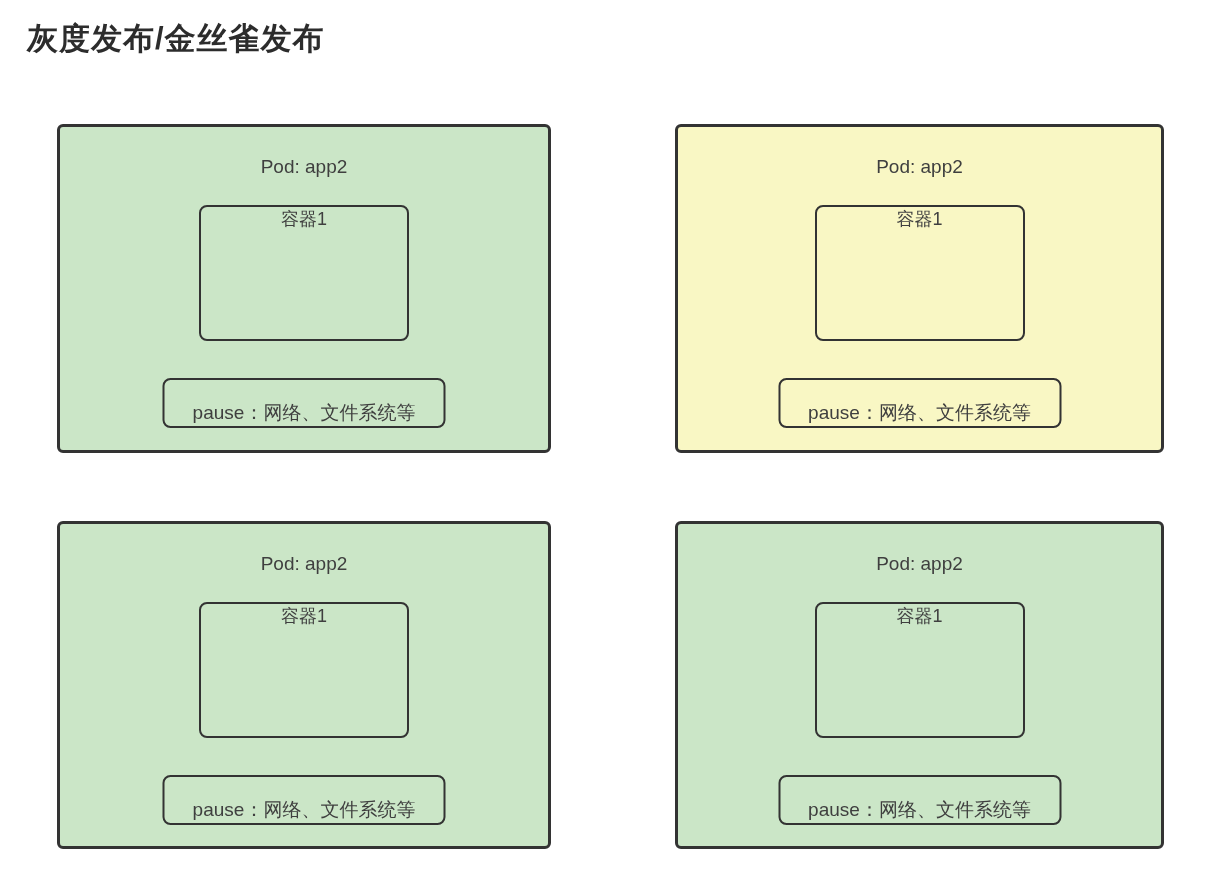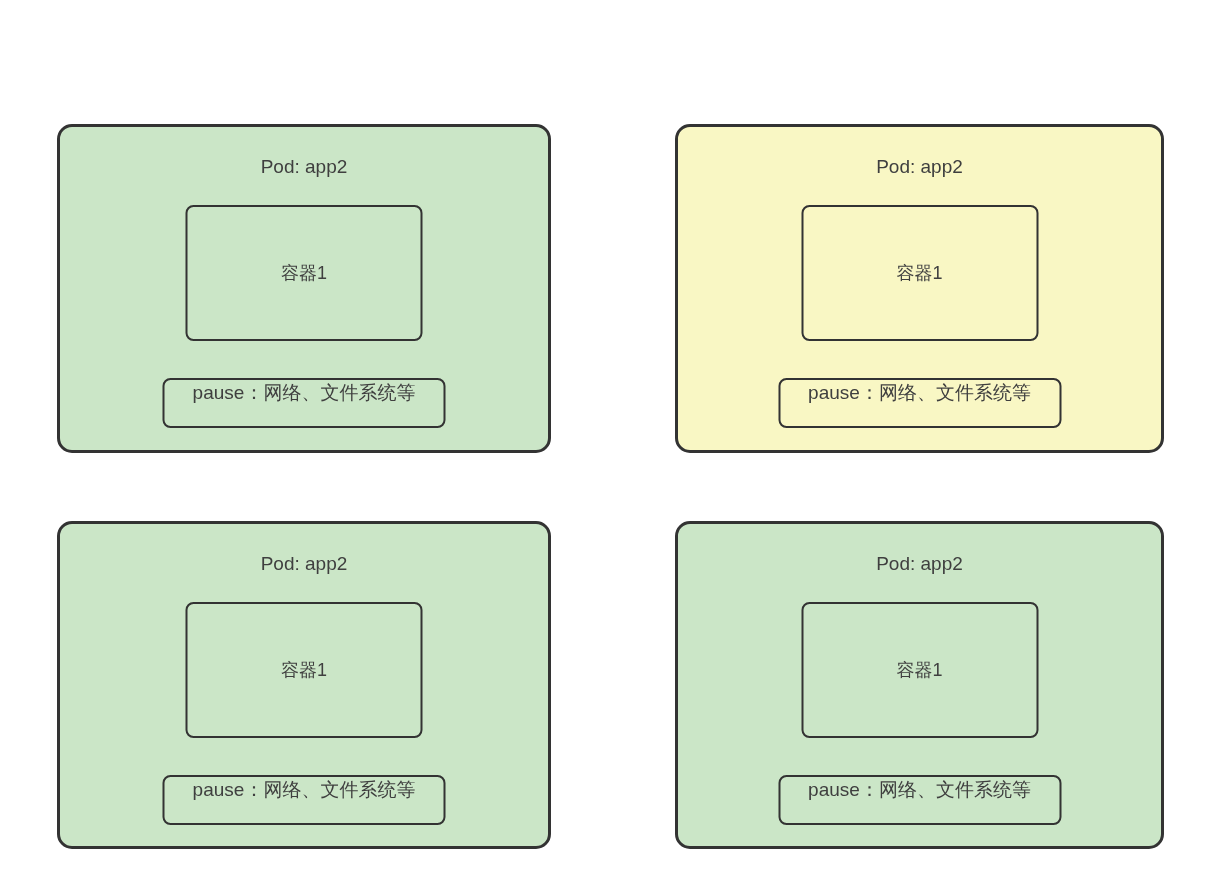--- a/index.html
+++ b/index.html
@@ -24,59 +24,60 @@
     letter-spacing: 1px;
   }
   .page-subtitle {
     position: absolute; left: 27px; top: 72px;
     font-size: 17px; color: #3c3c3c;
   }
 
   .pod {
     position: absolute;
     border: 3px solid var(--border);
-    border-radius: 15px;
+    border-radius: 6px;
   }
   .variant-green { background: var(--green); }
   .variant-yellow { background: var(--yellow); }
 
   .pod-1 { left: 57px;  top: 124px; width: 494px; height: 329px; }
   .pod-2 { left: 675px; top: 124px; width: 489px; height: 329px; }
   .pod-3 { left: 57px;  top: 521px; width: 494px; height: 328px; }
   .pod-4 { left: 675px; top: 521px; width: 489px; height: 328px; }
 
   .pod-title {
     position: absolute; left: 0; right: 0; top: 29px;
     text-align: center; font-size: 19px; color: #3f3f3f;
   }
   .container-box {
     position: absolute; top: 78px;
     left: 50%; transform: translateX(-50%);
-    width: 237px; height: 136px;
+    width: 210px; height: 136px;
     border: 2.5px solid var(--border);
     border-radius: 8px;
-    display: flex; align-items: center; justify-content: center;
+    display: flex; justify-content: center;
     font-size: 18px; color: #3f3f3f;
   }
   .pause-box {
     position: absolute; top: 251px;
     left: 50%; transform: translateX(-50%);
     width: 283px; height: 50px;
     border: 2.5px solid var(--border);
     border-radius: 8px;
-    display: flex; align-items: flex-start; justify-content: center;
+    display: flex; align-items: flex-end; justify-content: center;
     font-size: 19px; color: #3f3f3f;
     white-space: nowrap;
   }
 </style>
 </head>
 <body>
 
 <div class="canvas">
 
+  <h1 class="page-title">灰度发布/金丝雀发布</h1>
 
   <div class="pod pod-1 variant-green">
     <div class="pod-title">Pod: app2</div>
     <div class="container-box">
       <span>容器1</span>
     </div>
     <div class="pause-box">
       <span>pause：网络、文件系统等</span>
     </div>
   </div>

